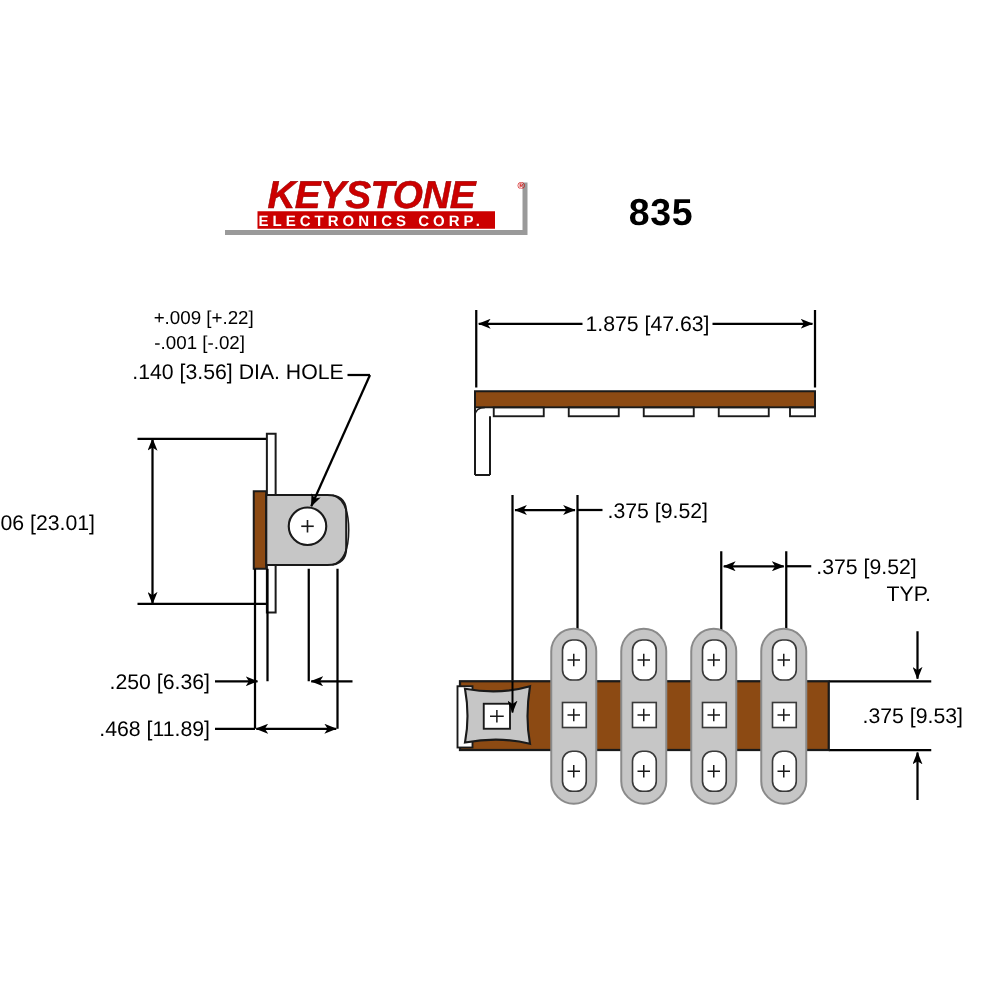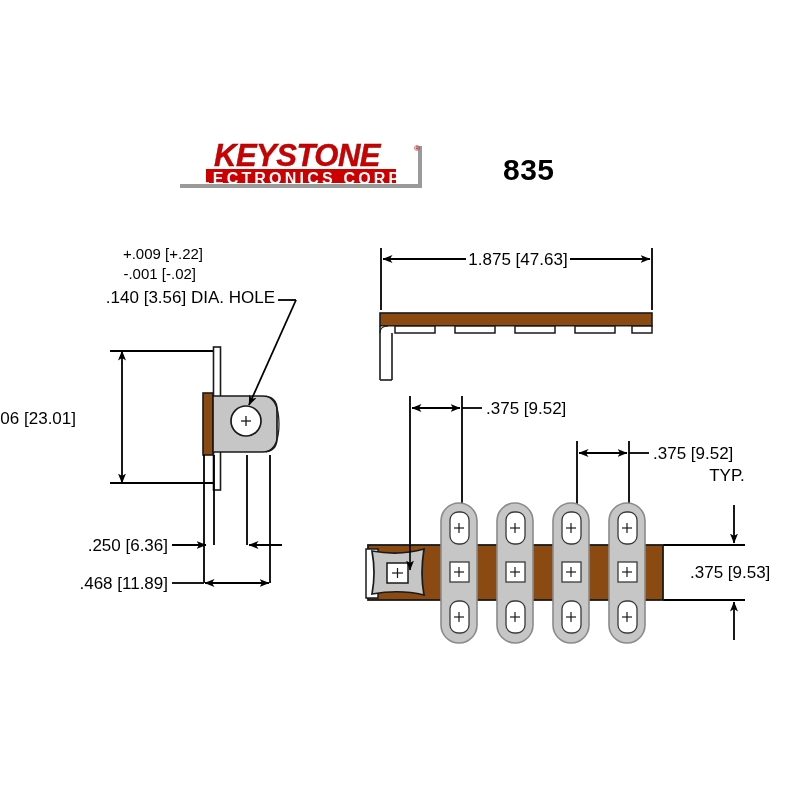--- a/index.html
+++ b/index.html
@@ -82,21 +82,21 @@
     -webkit-text-stroke: 0.4px #8a0000;
     line-height: 32px;
   }
   .logo-sub {
     position: absolute;
     left: 0px;
     top: 28px;
     width: 242px;
     text-align: center;
     font-family: "Liberation Sans", sans-serif;
-    font-size: 16px;
+    font-size: 12px;
     font-weight: bold;
     color: #ffffff;
     letter-spacing: 3.2px;
   }
   .logo-subbar {
     position: absolute;
     left: 30px;
     top: 27px;
     width: 190px;
     height: 14px;

